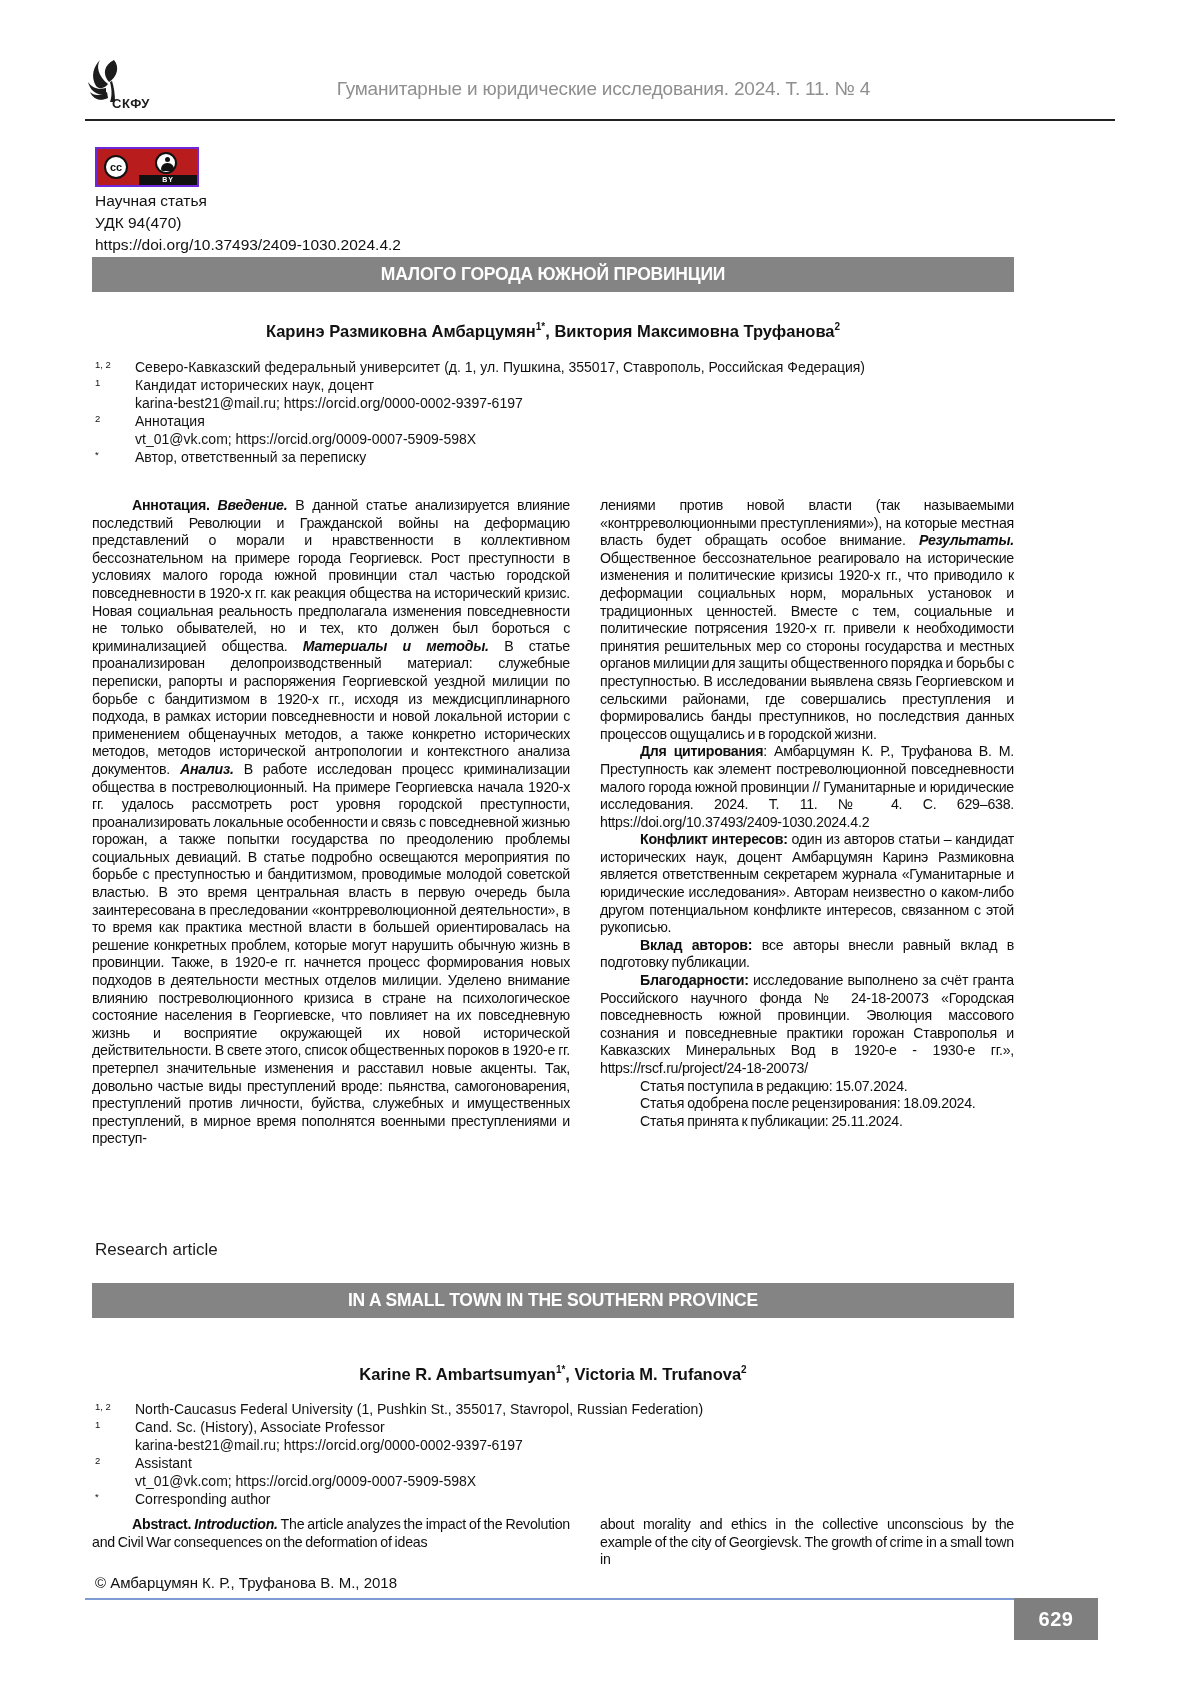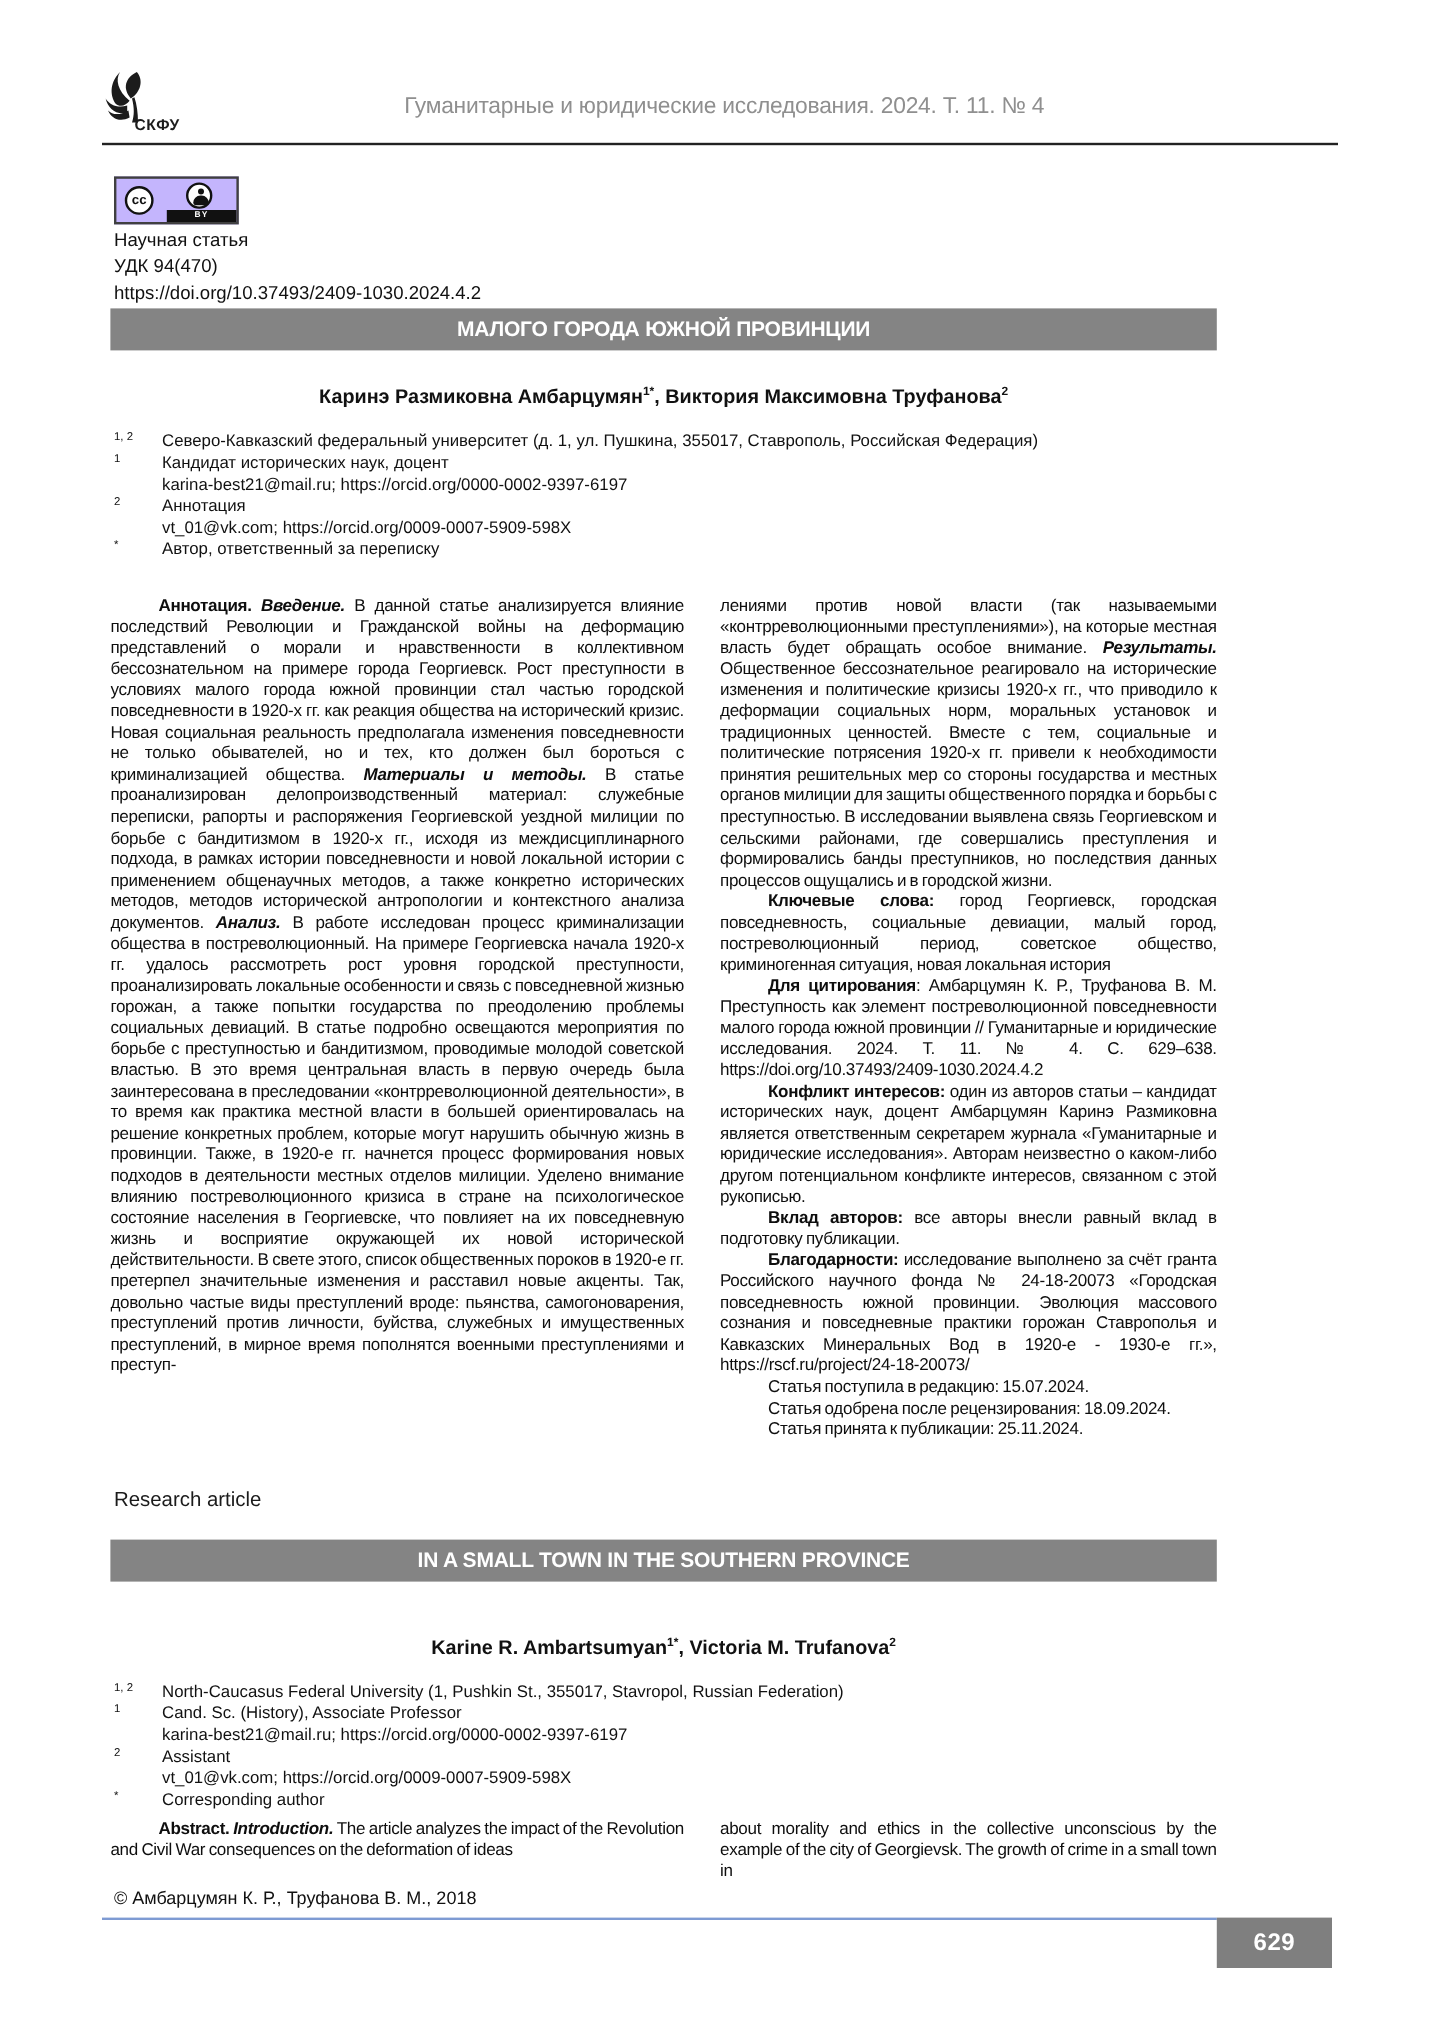--- a/index.html
+++ b/index.html
@@ -5,21 +5,21 @@
   html,body{margin:0;padding:0;background:#ffffff;}
   body{width:1200px;height:1697px;position:relative;overflow:hidden;
        font-family:"Liberation Sans","DejaVu Sans",sans-serif;color:#151515;}
   .abs{position:absolute;}
   
   .logo-box{left:84px;top:58px;width:120px;height:60px;}
   .logo-label{position:absolute;left:28px;top:38px;font-size:13px;font-weight:bold;color:#1c1c1c;letter-spacing:.5px;}
   .journal-title{left:92px;top:78px;width:1023px;text-align:center;font-size:19px;color:#8f8f8f;letter-spacing:-.2px;}
   .header-rule{left:85px;top:119px;width:1030px;height:2px;background:#222;}
   
-  .cc-badge{left:95px;top:147px;width:104px;height:40px;background:#c4b5fd;border:2px solid #404040;box-sizing:border-box;}
+  .cc-badge{left:95px;top:147px;width:104px;height:40px;background:#b91c1c;border:2px solid #6d28d9;box-sizing:border-box;}
   .cc-circle{position:absolute;left:7px;top:6px;width:24px;height:24px;border-radius:50%;background:#fff;border:2px solid #111;box-sizing:border-box;font-weight:bold;font-size:11px;line-height:20px;text-align:center;color:#111;}
   .by-circle{position:absolute;left:58px;top:3px;width:22px;height:22px;border-radius:50%;background:#fff;border:2px solid #111;box-sizing:border-box;}
   .person-head{position:absolute;left:8px;top:3px;width:5px;height:5px;border-radius:50%;background:#111;}
   .person-body{position:absolute;left:4px;top:9px;width:13px;height:8px;border-radius:6px 6px 2px 2px;background:#111;}
   .by-strip{position:absolute;right:0;bottom:0;width:58px;height:10px;background:#111;color:#fff;font-size:7px;font-weight:bold;text-align:center;line-height:10px;letter-spacing:1px;}
   
   .meta-block{left:95px;top:190px;width:700px;font-size:15.5px;line-height:22px;color:#111;}
   
   .banner{left:92px;width:922px;background:#848484;color:#fff;text-align:center;
           font-weight:bold;font-size:17.5px;line-height:23px;padding:6px 8px;box-sizing:border-box;letter-spacing:-.2px;}
@@ -46,21 +46,21 @@
   .col-left p,.col-right p{margin:0;text-align:justify;font-size:14.2px;line-height:17.6px;
      letter-spacing:-.25px;word-spacing:-.8px;color:#0e0e0e;hyphens:auto;-webkit-hyphens:auto;}
   p.ind{text-indent:40px;}
   .b{font-weight:bold;}
   .bi{font-weight:bold;font-style:italic;}
   
   .research-label{left:95px;top:1240px;font-size:17px;color:#1b1b1b;}
   
   .copyright{left:95px;top:1574px;font-size:15px;color:#111;}
   .footer-rule{left:85px;top:1598px;width:929px;height:2px;background:#7e9bd3;}
-  .page-badge{left:1014px;top:1598px;width:96px;height:42px;background:#7f7f7f;color:#fff;
+  .page-badge{left:1014px;top:1598px;width:84px;height:42px;background:#7f7f7f;color:#fff;
       font-weight:bold;font-size:20px;text-align:center;line-height:42px;letter-spacing:.5px;}
 </style>
 </head>
 <body>
 
 <div class="abs logo-box">
   <svg width="56" height="58" viewBox="0 0 56 58">
     <path d="M30 2 C20 7 18 16 25 24 C33 19 36 9 30 2 Z" fill="#1c1c1c"></path>
     <path d="M24 26 C14 18 12 8 16 2 C10 8 6 18 12 28 C16 32 21 30 24 26 Z" fill="#1c1c1c"></path>
     <path d="M22 30 C14 32 8 30 4 24 C6 32 12 38 22 36 Z" fill="#1c1c1c"></path>
@@ -117,21 +117,20 @@
       <span class="affil-text">Автор, ответственный за переписку</span>
     </div>
   </div>
 
 <div class="abs cols cols-ru">
   <div class="col-left" lang="ru">
       <p class="ind"><span class="b">Аннотация. </span><span class="bi">Введение.</span><span> В данной статье анализируется влияние последствий Революции и Гражданской войны на деформацию представлений о морали и нравственности в коллективном бессознательном на примере города Георгиевск. Рост преступности в условиях малого города южной провинции стал частью городской повседневности в 1920-х гг. как реакция общества на исторический кризис. Новая социальная реальность предполагала изменения повседневности не только обывателей, но и тех, кто должен был бороться с криминализацией общества. </span><span class="bi">Материалы и методы.</span><span> В статье проанализирован делопроизводственный материал: служебные переписки, рапорты и распоряжения Георгиевской уездной милиции по борьбе с бандитизмом в 1920-х гг., исходя из междисциплинарного подхода, в рамках истории повседневности и новой локальной истории с применением общенаучных методов, а также конкретно исторических методов, методов исторической антропологии и контекстного анализа документов. </span><span class="bi">Анализ.</span><span> В работе исследован процесс криминализации общества в постреволюционный. На примере Георгиевска начала 1920-х гг. удалось рассмотреть рост уровня городской преступности, проанализировать локальные особенности и связь с повседневной жизнью горожан, а также попытки государства по преодолению проблемы социальных девиаций. В статье подробно освещаются мероприятия по борьбе с преступностью и бандитизмом, проводимые молодой советской властью. В это время центральная власть в первую очередь была заинтересована в преследовании «контрреволюционной деятельности», в то время как практика местной власти в большей ориентировалась на решение конкретных проблем, которые могут нарушить обычную жизнь в провинции. Также, в 1920-е гг. начнется процесс формирования новых подходов в деятельности местных отделов милиции. Уделено внимание влиянию постреволюционного кризиса в стране на психологическое состояние населения в Георгиевске, что повлияет на их повседневную жизнь и восприятие окружающей их новой исторической действительности. В свете этого, список общественных пороков в 1920-е гг. претерпел значительные изменения и расставил новые акценты. Так, довольно частые виды преступлений вроде: пьянства, самогоноварения, преступлений против личности, буйства, служебных и имущественных преступлений, в мирное время пополнятся военными преступлениями и преступ-</span></p>
     </div>
   <div class="col-right" lang="ru">
       <p><span>лениями против новой власти (так называемыми «контрреволюционными преступлениями»), на которые местная власть будет обращать особое внимание. </span><span class="bi">Результаты.</span><span> Общественное бессознательное реагировало на исторические изменения и политические кризисы 1920-х гг., что приводило к деформации социальных норм, моральных установок и традиционных ценностей. Вместе с тем, социальные и политические потрясения 1920-х гг. привели к необходимости принятия решительных мер со стороны государства и местных органов милиции для защиты общественного порядка и борьбы с преступностью. В исследовании выявлена связь Георгиевском и сельскими районами, где совершались преступления и формировались банды преступников, но последствия данных процессов ощущались и в городской жизни.</span></p>
-      <p class="ind"><span class="b">Ключевые слова:</span><span> город Георгиевск, городская повседневность, социальные девиации, малый город, постреволюционный период, советское общество, криминогенная ситуация, новая локальная история</span></p>
       <p class="ind"><span class="b">Для цитирования</span><span>: Амбарцумян К. Р., Труфанова В. М. Преступность как элемент постреволюционной повседневности малого города южной провинции // Гуманитарные и юридические исследования. 2024. Т. 11. № 4. С. 629–638. https://doi.org/10.37493/2409-1030.2024.4.2</span></p>
       <p class="ind"><span class="b">Конфликт интересов:</span><span> один из авторов статьи – кандидат исторических наук, доцент Амбарцумян Каринэ Размиковна является ответственным секретарем журнала «Гуманитарные и юридические исследования». Авторам неизвестно о каком-либо другом потенциальном конфликте интересов, связанном с этой рукописью.</span></p>
       <p class="ind"><span class="b">Вклад авторов:</span><span> все авторы внесли равный вклад в подготовку публикации.</span></p>
       <p class="ind"><span class="b">Благодарности:</span><span> исследование выполнено за счёт гранта Российского научного фонда № 24-18-20073 «Городская повседневность южной провинции. Эволюция массового сознания и повседневные практики горожан Ставрополья и Кавказских Минеральных Вод в 1920-е - 1930-е гг.», https://rscf.ru/project/24-18-20073/</span></p>
       <p class="ind"><span>Статья поступила в редакцию: 15.07.2024.</span></p>
       <p class="ind"><span>Статья одобрена после рецензирования: 18.09.2024.</span></p>
       <p class="ind"><span>Статья принята к публикации: 25.11.2024.</span></p>
     </div>
 </div>
 

